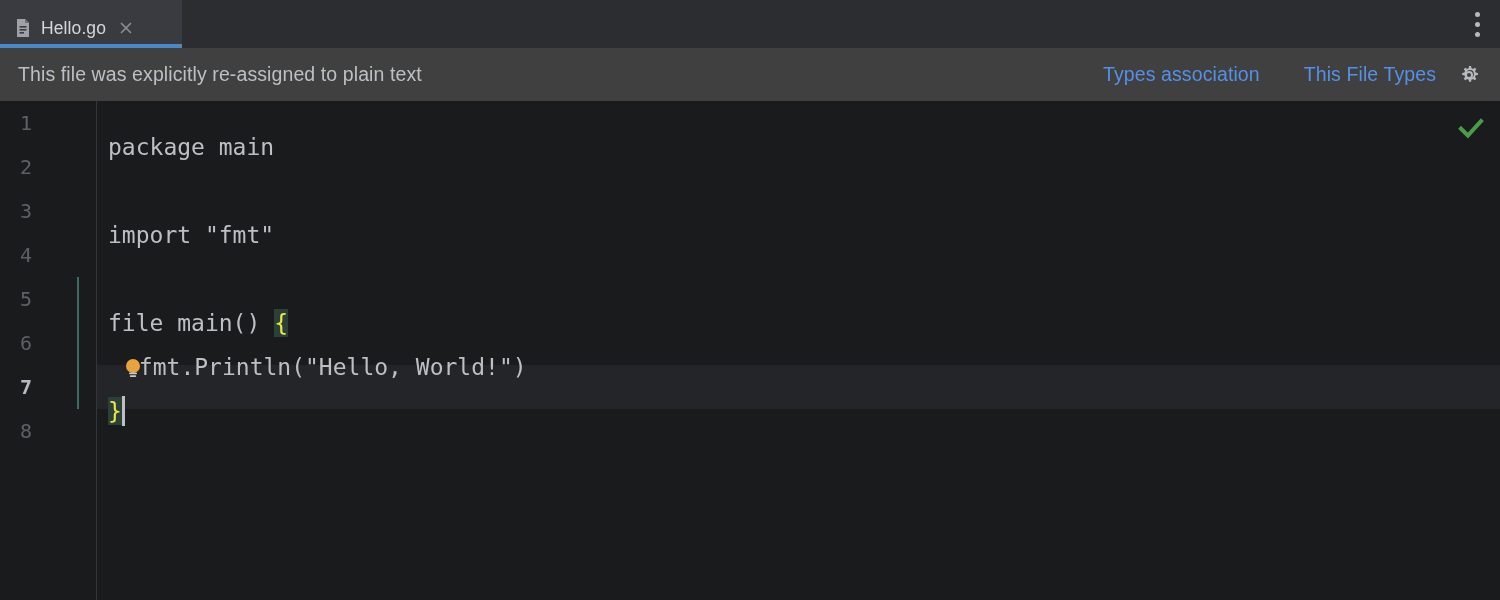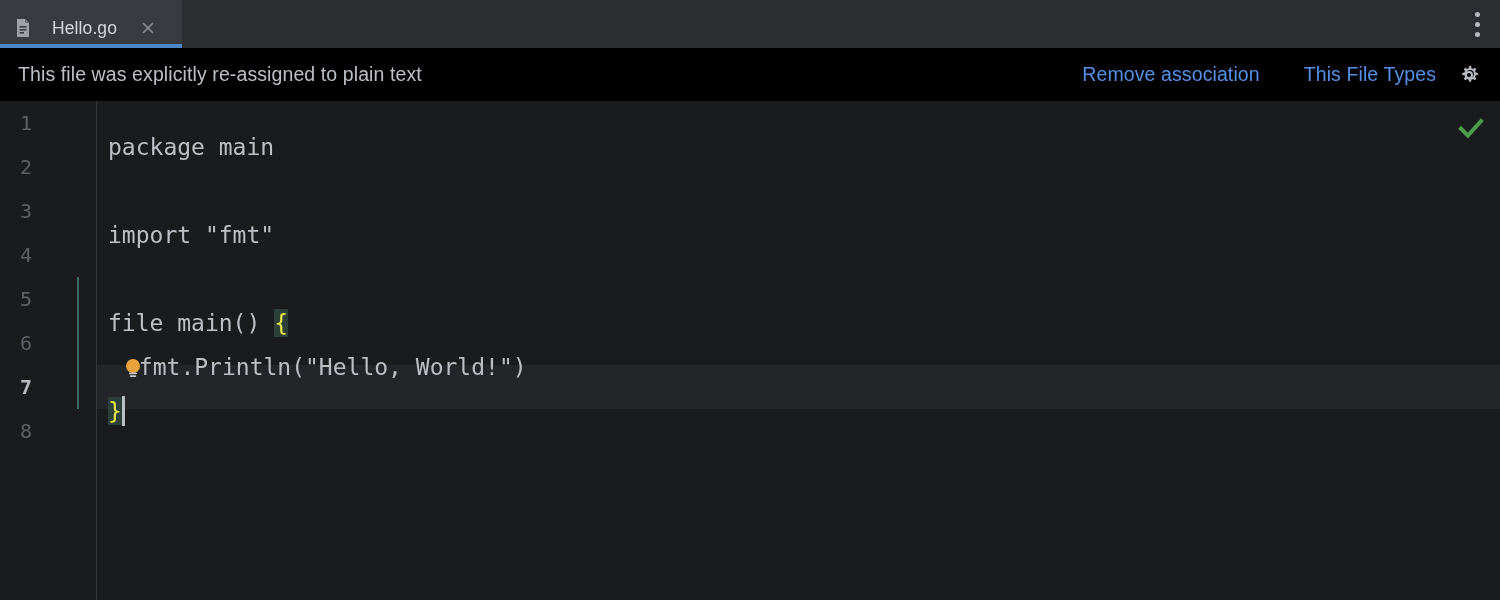--- a/index.html
+++ b/index.html
@@ -11,21 +11,21 @@
   }
 
   #app { position:relative; width:1500px; height:600px; display:flex; flex-direction:column; }
 
   
   .tabbar {
     height:48px; background:#2b2d30; position:relative;
     display:flex; align-items:stretch; flex:0 0 48px;
   }
   .tab {
-    position:relative; display:flex; align-items:center; gap:20px;
+    position:relative; display:flex; align-items:center; gap:9px;
     padding:8px 14px 0 14px; width:182px;
     background:#393b40; cursor:pointer;
   }
   .tab .tab-underline {
     position:absolute; left:0; right:0; bottom:0; height:4px; background:#4a88c8;
   }
   .tab-file-icon { width:18px; height:20px; display:block; flex:0 0 18px; }
   .tab-label {
     font-size:17.5px; color:#d4d6d9; white-space:nowrap;
     letter-spacing:.1px;
@@ -34,21 +34,21 @@
 
   .tabbar-spacer { flex:1; }
   .kebab {
     width:46px; display:flex; flex-direction:column; align-items:center;
     justify-content:center; gap:5px; cursor:pointer;
   }
   .kebab i { width:5px; height:5px; border-radius:50%; background:#b6b9bf; display:block; }
 
   
   .notif {
-    flex:0 0 53px; background:#000000; display:flex; align-items:center;
+    flex:0 0 53px; background:#404040; display:flex; align-items:center;
     padding:0 12px 0 18px; gap:0;
   }
   .notif-text {
     font-size:19.5px; color:#bcc0c4; white-space:nowrap; letter-spacing:.1px;
   }
   .notif-spacer { flex:1; }
   .notif-link {
     font-size:19.5px; color:#5490e8; white-space:nowrap; cursor:pointer;
     letter-spacing:.1px;
   }
@@ -124,21 +124,21 @@
     <div class="kebab">
       <i></i>
         <i></i>
         <i></i>
     </div>
   </div>
 
   <div class="notif">
     <span class="notif-text">This file was explicitly re-assigned to plain text</span>
     <span class="notif-spacer"></span>
-    <span class="notif-link first">Remove association</span>
+    <span class="notif-link first">Types association</span>
     <span class="notif-link">This File Types</span>
     <svg class="notif-gear" viewBox="0 0 24 24">
       <path fill="#b6b9bf" d="M12 8.3a3.7 3.7 0 100 7.4 3.7 3.7 0 000-7.4zm0 5.6a1.9 1.9 0 110-3.8 1.9 1.9 0 010 3.8z"></path>
       <path fill="#b6b9bf" d="M21 13.6v-3.2l-2.5-.5a6.9 6.9 0 00-.8-1.9l1.4-2.1-2.3-2.3-2.1 1.4a6.9 6.9 0 00-1.9-.8L12.2 1.7H9l-.5 2.5a6.9 6.9 0 00-1.9.8L4.5 3.6 2.2 5.9l1.4 2.1a6.9 6.9 0 00-.8 1.9l-2.5.5v3.2l2.5.5c.2.7.5 1.3.8 1.9l-1.4 2.1 2.3 2.3 2.1-1.4c.6.4 1.2.6 1.9.8l.5 2.5h3.2l.5-2.5c.7-.2 1.3-.5 1.9-.8l2.1 1.4 2.3-2.3-1.4-2.1c.4-.6.6-1.2.8-1.9l2.5-.5z" opacity="0"></path>
       <path fill="#b6b9bf" d="M20.2 10.1l-2.05-.33a6.4 6.4 0 00-.62-1.5l1.22-1.69-1.33-1.33-1.69 1.22a6.4 6.4 0 00-1.5-.62L13.9 3.8h-1.88l-.33 2.05a6.4 6.4 0 00-1.5.62L8.5 5.25 7.17 6.58l1.22 1.69a6.4 6.4 0 00-.62 1.5l-2.05.33v1.88l2.05.33c.13.53.34 1.03.62 1.5l-1.22 1.69 1.33 1.33 1.69-1.22c.47.28.97.49 1.5.62l.33 2.05h1.88l.33-2.05a6.4 6.4 0 001.5-.62l1.69 1.22 1.33-1.33-1.22-1.69c.28-.47.49-.97.62-1.5l2.05-.33v-1.88zM12.96 14.6a3.6 3.6 0 110-7.2 3.6 3.6 0 010 7.2z"></path>
     </svg>
   </div>
 
   <div class="editor">
 

